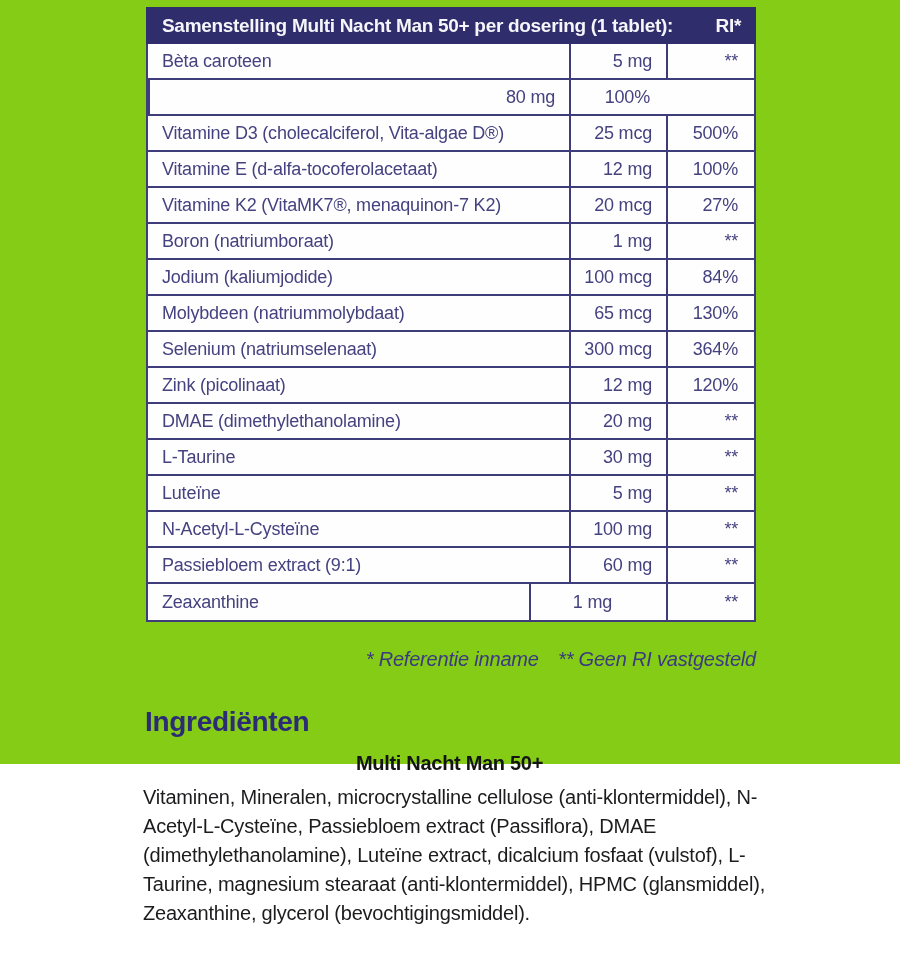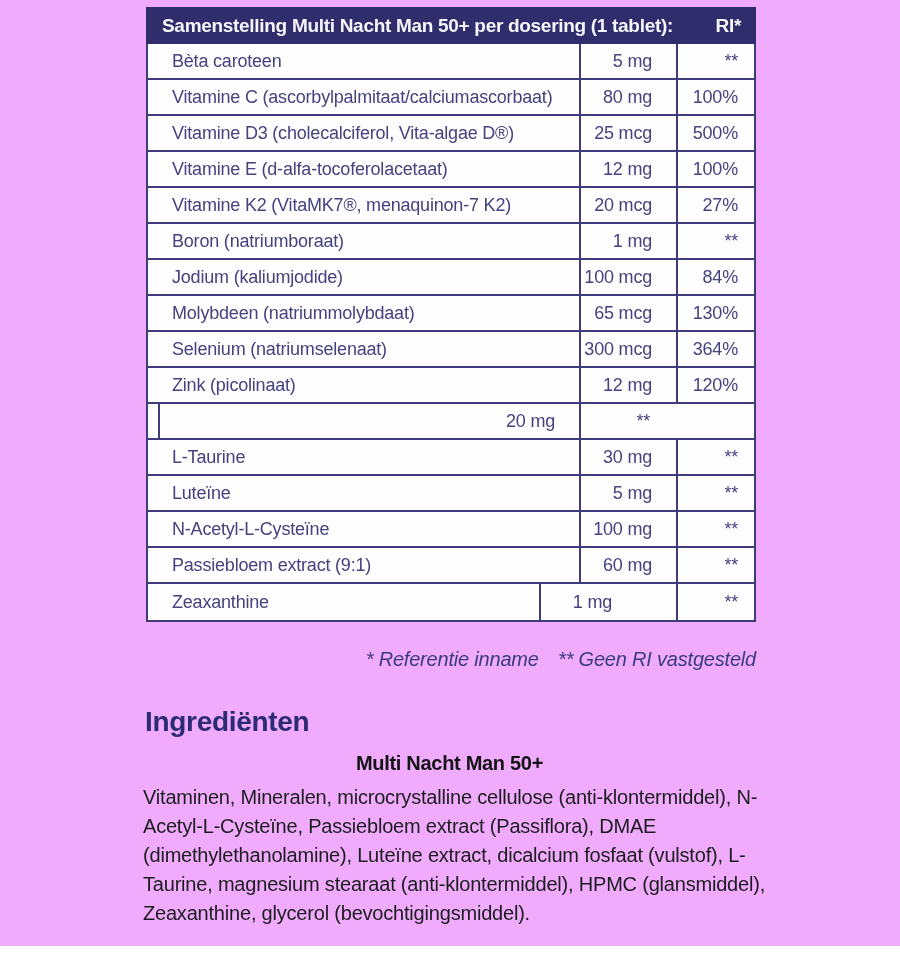--- a/index.html
+++ b/index.html
@@ -2,21 +2,21 @@
 <html><head>
 <meta charset="utf-8">
 <style>
   * { margin: 0; padding: 0; box-sizing: border-box; }
   html, body {
     width: 900px; height: 962px;
     background: #ffffff;
     font-family: "Liberation Sans", sans-serif;
     overflow: hidden;
   }
-  .page { position: relative; width: 900px; height: 946px; background: #f0abfc; text-decoration: underline; }
+  .page { position: relative; width: 900px; height: 764px; background: #84cc16; text-decoration: underline; }
 
   .content-col {
     position: absolute;
     left: 146px; top: 7px;
     width: 610px;
   }
 
   
   .table-header {
     height: 37px;
@@ -40,21 +40,21 @@
     display: grid;
     grid-template-columns: 1fr 97px 88px;
     height: 36px;
     border-bottom: 2px solid #3e3c7a;
     color: #44427f;
     font-size: 18px;
     letter-spacing: -0.2px;
     background: #fffeff;
   }
   .row:last-child { border-bottom: none; gap: 40px; }
-  .cell { display: flex; align-items: center; overflow: hidden; white-space: nowrap; margin-left: 10px; }
+  .cell { display: flex; align-items: center; overflow: hidden; white-space: nowrap; }
   .name-cell { padding-left: 14px; }
   .amount-cell { justify-content: flex-end; padding-right: 14px; border-left: 2px solid #3e3c7a; }
   .ri-cell { justify-content: flex-end; padding-right: 16px; border-left: 2px solid #3e3c7a; }
 
   
   .footnote {
     margin-top: 26px;
     text-align: right;
     font-style: italic;
     font-size: 20px;
@@ -102,21 +102,20 @@
       <span>RI*</span>
     </div>
 
     <div class="table-body">
         <div class="row">
           <div class="cell name-cell">Bèta caroteen</div>
           <div class="cell amount-cell">5 mg</div>
           <div class="cell ri-cell">**</div>
         </div>
         <div class="row">
-          <div class="cell name-cell">Vitamine C (ascorbylpalmitaat/calciumascorbaat)</div>
           <div class="cell amount-cell">80 mg</div>
           <div class="cell ri-cell">100%</div>
         </div>
         <div class="row">
           <div class="cell name-cell">Vitamine D3 (cholecalciferol, Vita-algae D®)</div>
           <div class="cell amount-cell">25 mcg</div>
           <div class="cell ri-cell">500%</div>
         </div>
         <div class="row">
           <div class="cell name-cell">Vitamine E (d-alfa-tocoferolacetaat)</div>
@@ -147,20 +146,21 @@
           <div class="cell name-cell">Selenium (natriumselenaat)</div>
           <div class="cell amount-cell">300 mcg</div>
           <div class="cell ri-cell">364%</div>
         </div>
         <div class="row">
           <div class="cell name-cell">Zink (picolinaat)</div>
           <div class="cell amount-cell">12 mg</div>
           <div class="cell ri-cell">120%</div>
         </div>
         <div class="row">
+          <div class="cell name-cell">DMAE (dimethylethanolamine)</div>
           <div class="cell amount-cell">20 mg</div>
           <div class="cell ri-cell">**</div>
         </div>
         <div class="row">
           <div class="cell name-cell">L-Taurine</div>
           <div class="cell amount-cell">30 mg</div>
           <div class="cell ri-cell">**</div>
         </div>
         <div class="row">
           <div class="cell name-cell">Luteïne</div>

